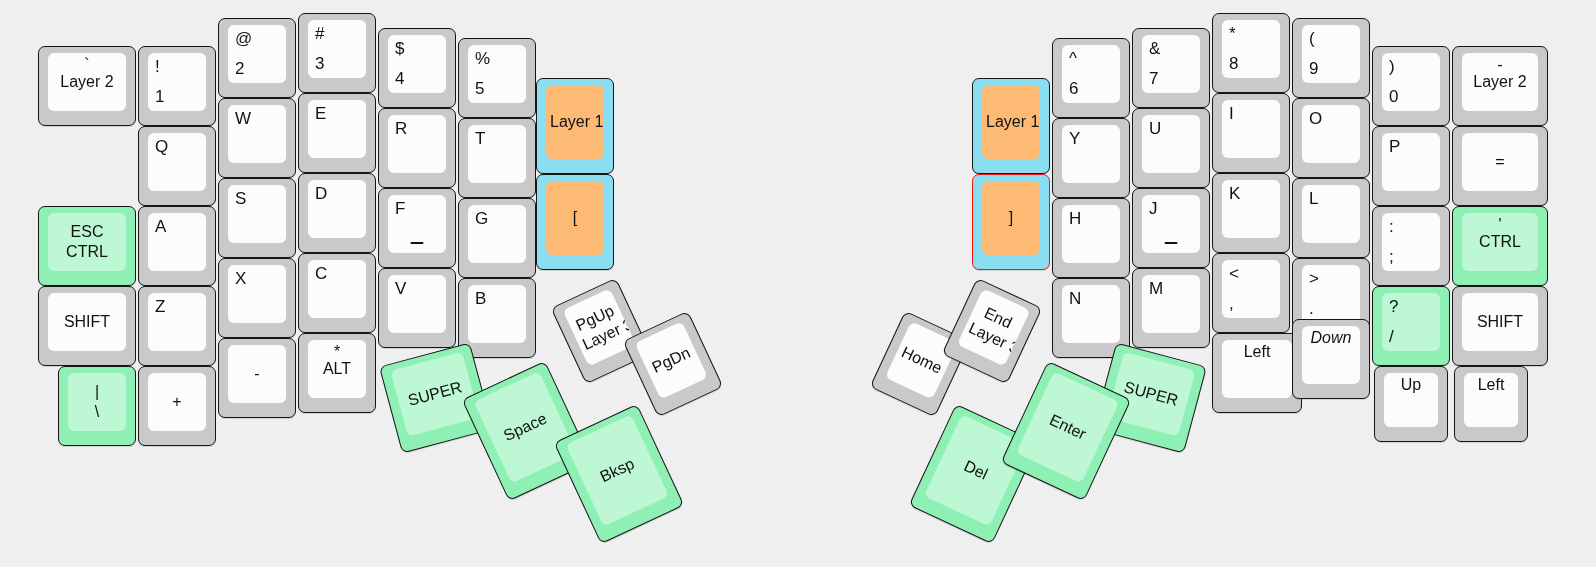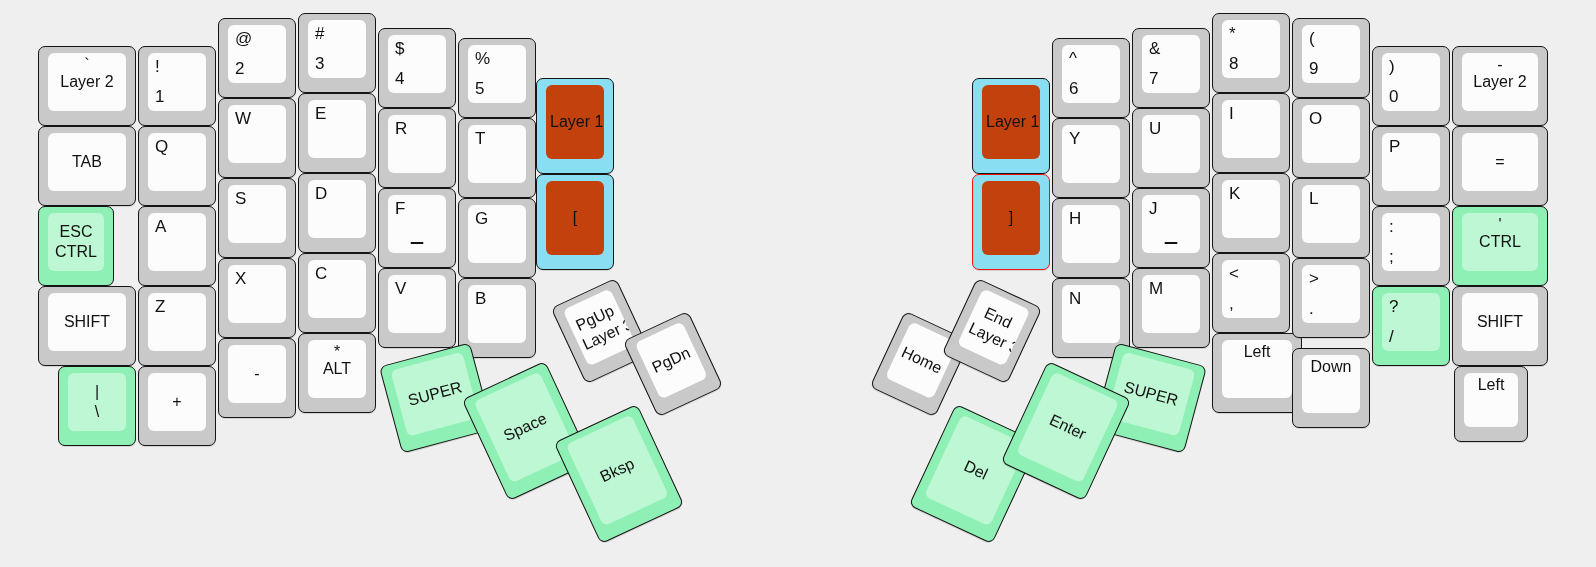--- a/index.html
+++ b/index.html
@@ -39,46 +39,41 @@
   .l-botleft   { bottom:5px; left:7px; right:7px; text-align:left;  }
   .l-topcenter { top:4px;  left:4px;  right:4px;  text-align:center;}
   .l-center    { top:50%; left:4px; right:4px; transform:translateY(-50%); text-align:center;}
   .l-mid       { top:50%; left:4px; right:4px; transform:translateY(-50%); text-align:center;}
   .fs16{font-size:16px;}
   .fs17{font-size:17px;}
 
   
   .k-white  .cap{background:#fcfcfc;} .k-white{background:#c9c9c9;}
   .k-green  {background:#8ef0b4;}   .k-green  .cap{background:#bdf7d4;}
-  .k-cyan   {background:#8adef2;}   .k-cyan   .cap{background:#c2410c;}
+  .k-cyan   {background:#8adef2;}   .k-cyan   .cap{background:#fdba74;}
   .k-sel    {border-color:#ff1010; border-width:1.6px;}
 
   
   .bump{
     position:absolute;bottom:9px;left:50%;transform:translateX(-50%);
     width:13px;height:1.8px;background:#111;border-radius:1px;
   }
   .tworow{line-height:1.25;}
 </style>
 </head>
 <body>
 
 <div id="board">
     <div class="key k-white" style="left: 38px; top: 46px; width: 98px; height: 80px;">
       <div class="cap">
         <div class="lg l-topcenter fs16">`</div>
         <div class="lg l-mid fs16">Layer 2</div>
       </div>
     </div>
-    <div class="key k-white" style="left: 38px; top: 126px; width: 98px; height: 80px;">
-      <div class="cap">
-        <div class="lg l-mid fs16">TAB</div>
-      </div>
-    </div>
-    <div class="key k-green" style="left: 38px; top: 206px; width: 76px; height: 80px;">
+    <div class="key k-green" style="left: 38px; top: 206px; width: 98px; height: 80px;">
       <div class="cap">
         <div class="lg l-mid fs16 tworow">ESC
 CTRL</div>
       </div>
     </div>
     <div class="key k-white" style="left: 38px; top: 286px; width: 98px; height: 80px;">
       <div class="cap">
         <div class="lg l-mid fs16">SHIFT</div>
       </div>
     </div>
@@ -341,21 +336,21 @@
       <div class="cap">
         <div class="lg l-topleft fs17">L</div>
       </div>
     </div>
     <div class="key k-white" style="left: 1292px; top: 258px; width: 78px; height: 80px;">
       <div class="cap">
         <div class="lg l-topleft fs17">&gt;</div>
         <div class="lg l-botleft fs17">.</div>
       </div>
     </div>
-    <div class="key k-white" style="left: 1292px; top: 348px; width: 78px; height: 80px;">
+    <div class="key k-white" style="left: 1292px; top: 319px; width: 78px; height: 80px; font-style: italic;">
       <div class="cap">
         <div class="lg l-topcenter fs16">Down</div>
       </div>
     </div>
     <div class="key k-white" style="left: 1372px; top: 46px; width: 78px; height: 80px;">
       <div class="cap">
         <div class="lg l-topleft fs17">)</div>
         <div class="lg l-botleft fs17">0</div>
       </div>
     </div>
@@ -367,20 +362,25 @@
     <div class="key k-white" style="left: 1372px; top: 206px; width: 78px; height: 80px;">
       <div class="cap">
         <div class="lg l-topleft fs17">:</div>
         <div class="lg l-botleft fs17">;</div>
       </div>
     </div>
     <div class="key k-green" style="left: 1372px; top: 286px; width: 78px; height: 80px;">
       <div class="cap">
         <div class="lg l-topleft fs17">?</div>
         <div class="lg l-botleft fs17">/</div>
+      </div>
+    </div>
+    <div class="key k-white" style="left: 1374px; top: 366px; width: 74px; height: 76px;">
+      <div class="cap">
+        <div class="lg l-topcenter fs16">Up</div>
       </div>
     </div>
     <div class="key k-white" style="left: 1452px; top: 46px; width: 96px; height: 80px;">
       <div class="cap">
         <div class="lg l-topcenter fs16">-</div>
         <div class="lg l-mid fs16">Layer 2</div>
       </div>
     </div>
     <div class="key k-white" style="left: 1452px; top: 126px; width: 96px; height: 80px;">
       <div class="cap">

